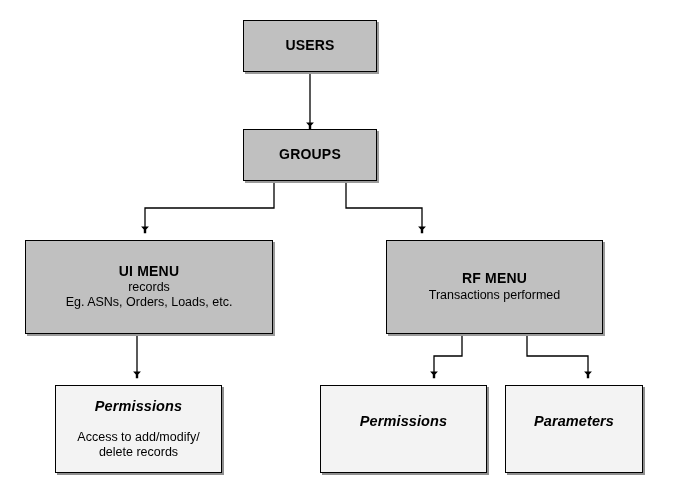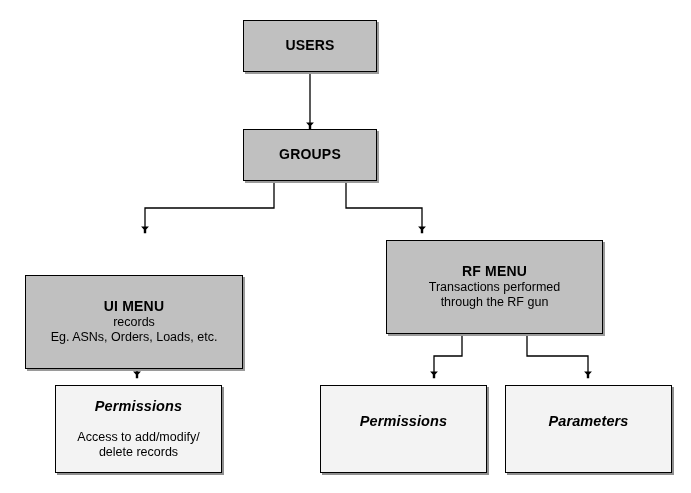--- a/index.html
+++ b/index.html
@@ -93,45 +93,44 @@
   </svg>
 
   <div class="node filled" style="left:243px; top:20px; width:134px; height:52px;">
     <span class="title-bold">USERS</span>
   </div>
 
   <div class="node filled" style="left:243px; top:129px; width:134px; height:52px;">
     <span class="title-bold">GROUPS</span>
   </div>
 
-  <div class="node filled" style="left:25px; top:240px; width:218px; height:94px;margin-top:35px;">
+  <div class="node filled" style="left:25px; top:240px; width:248px; height:94px;">
     <span class="title-bold">UI MENU</span>
     <span class="node-desc desc-block">
       <span class="desc-line">records</span>
       <span class="desc-line">Eg. ASNs, Orders, Loads, etc.</span>
     </span>
   </div>
 
   <div class="node filled" style="left:386px; top:240px; width:217px; height:94px;">
     <span class="title-bold">RF MENU</span>
     <span class="node-desc desc-block">
       <span class="desc-line">Transactions performed</span>
-      <span class="desc-line">through the RF gun</span>
     </span>
   </div>
 
   <div class="node plain" style="left:55px; top:385px; width:167px; height:88px;">
     <span class="title-italic">Permissions</span>
     <span class="node-desc">
       <span class="desc-line">Access to add/modify/</span>
       <span class="desc-line">delete records</span>
     </span>
   </div>
 
   <div class="node plain" style="left:320px; top:385px; width:167px; height:88px;">
     <span class="title-italic">Permissions</span>
   </div>
 
-  <div class="node plain" style="left:505px; top:385px; width:167px; height:88px;">
+  <div class="node plain" style="left:505px; top:385px; width:138px; height:88px;">
     <span class="title-italic">Parameters</span>
   </div>
 
 </div>
 
 </body></html>

